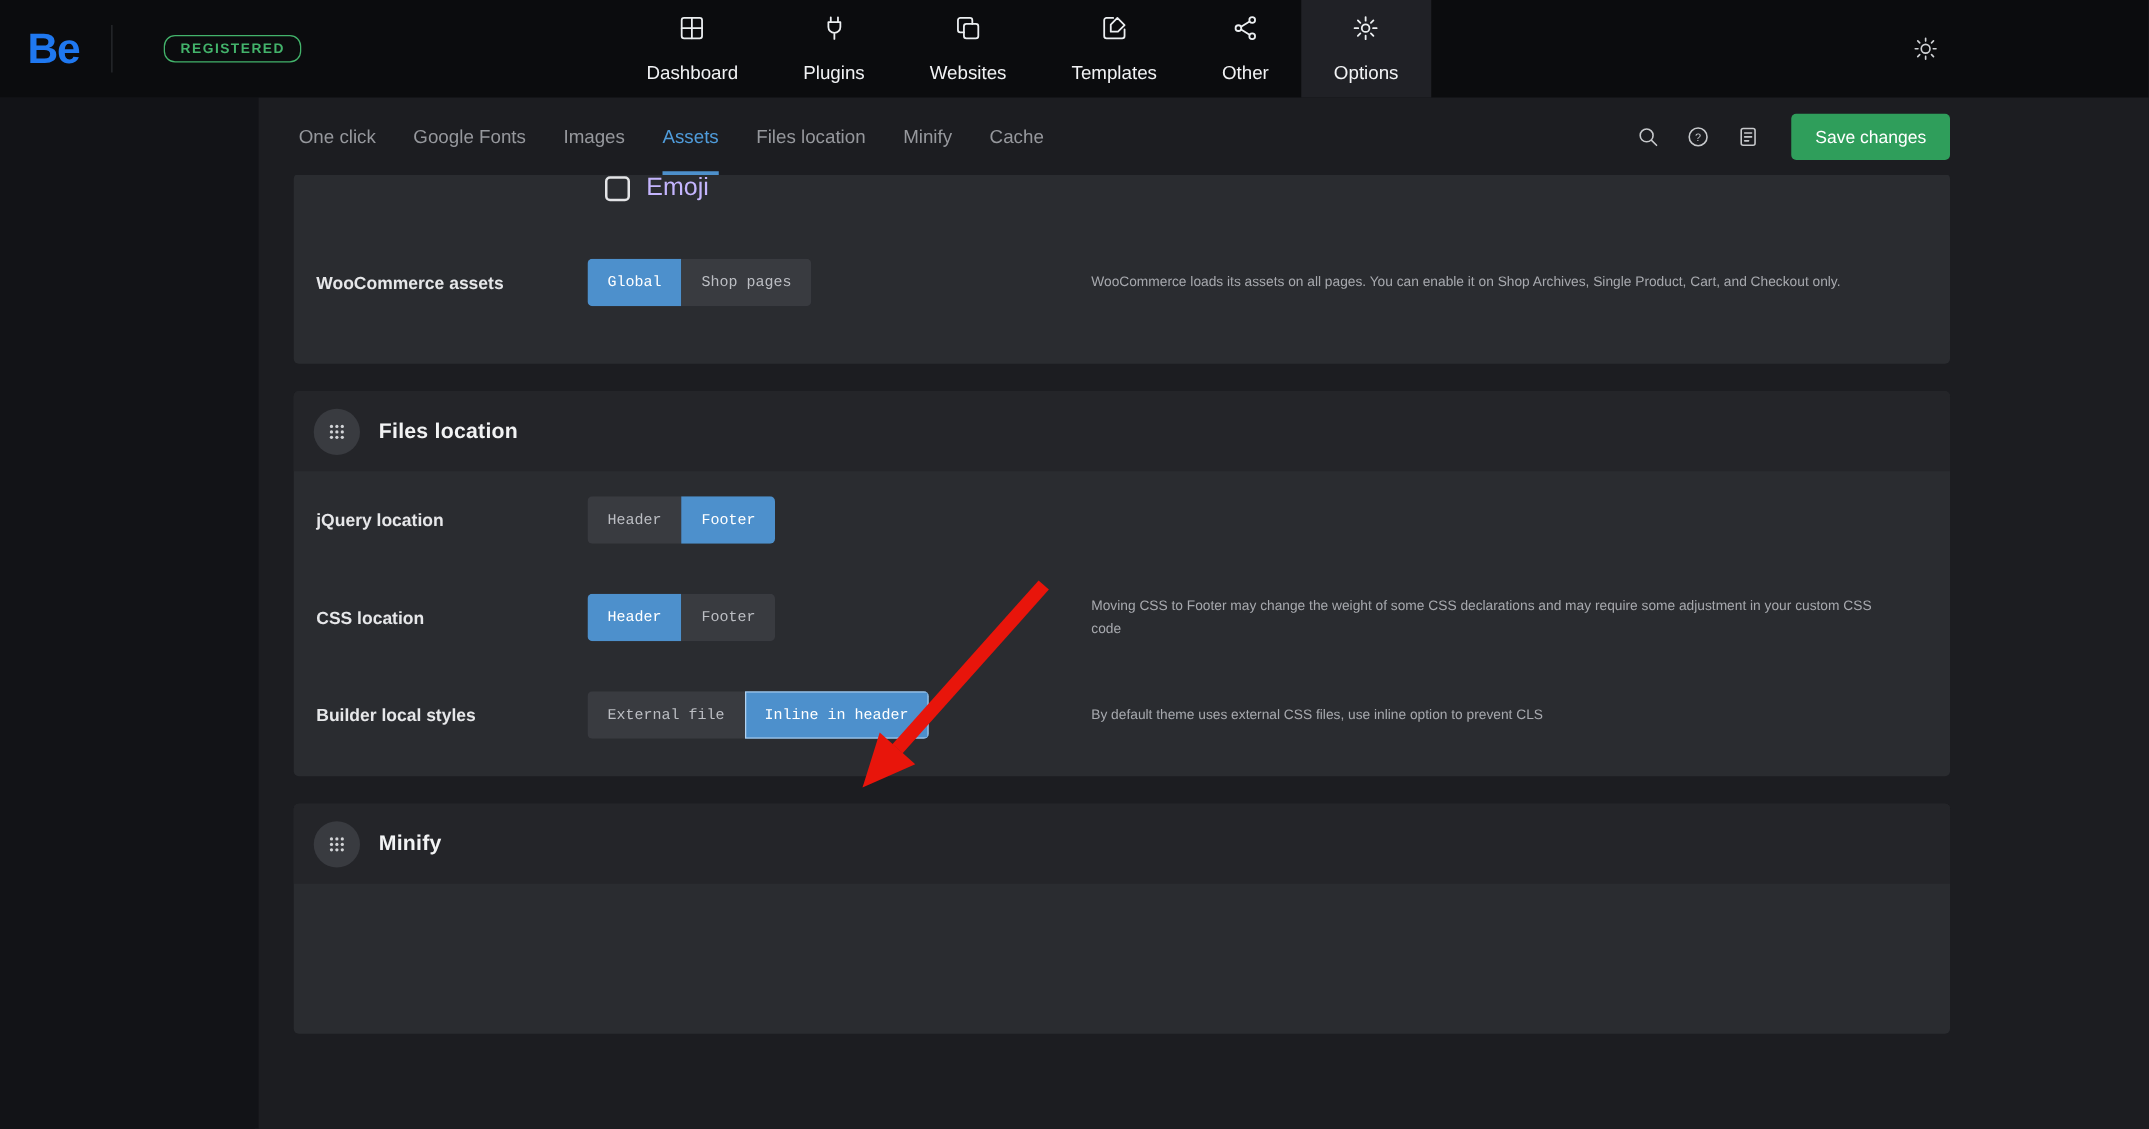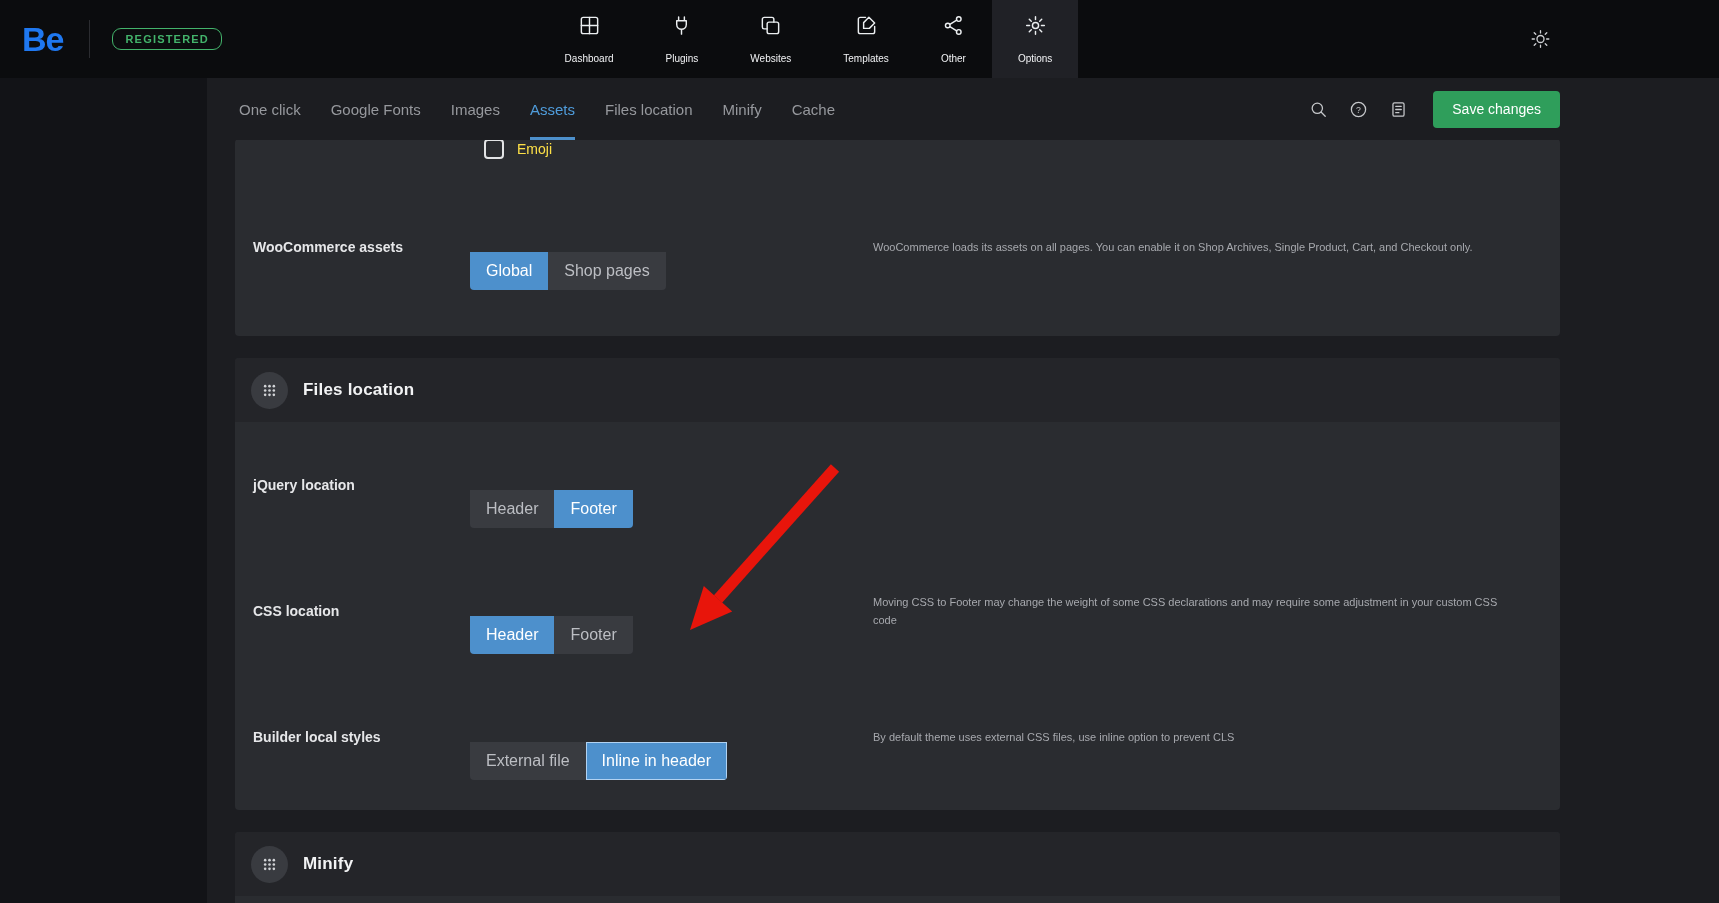--- a/index.html
+++ b/index.html
@@ -6,24 +6,24 @@
   html,body { width:1719px; height:903px; overflow:hidden; background:#1c1d21;
     font-family:"Liberation Sans", sans-serif; }
 
   
   .topbar { height:78px; background:#0b0c0e; display:flex; align-items:center;
     padding:0 170px 0 18px; position:relative; }
   .logo { font-size:34px; font-weight:800; color:var(--logo-blue,#1f78f0);
     letter-spacing:-1px; padding:0 4px; }
   .logo-divider { width:1px; height:38px; background:#2b2c30; margin:0 22px; }
   .badge { border:1px solid var(--badge-green,#43b36b); color:var(--badge-green,#43b36b);
-    font-size:11px; letter-spacing:1.2px; padding:4px 12px; border-radius:9px; font-weight:700; }
+    font-size:11px; letter-spacing:1.2px; padding:4px 12px; border-radius:9px; font-weight:700;margin-left:19px; }
   .main-nav { display:flex; align-items:stretch; height:78px; margin:0 auto; position:relative; left:-77px; }
   .nav-item { display:flex; flex-direction:column; align-items:center; justify-content:center;
-    gap:16px; padding:0 26px; color:#f2f3f5; font-size:10px; cursor:pointer; height:78px; }
+    gap:16px; padding:0 26px; color:#f2f3f5; font-size:15px; cursor:pointer; height:78px; }
   .nav-item.active { background:#202126; }
   .nav-icon { display:flex; color:#eceff1; }
   .nav-icon svg { width:23px; height:23px; stroke:currentColor; fill:none;
     stroke-width:1.5; stroke-linecap:round; stroke-linejoin:round; }
   .sun-btn { position:absolute; right:168px; top:50%; transform:translateY(-50%);
     color:#cfd1d4; cursor:pointer; display:flex; }
   .sun-btn svg { width:21px; height:21px; stroke:currentColor; fill:none; stroke-width:1.5; stroke-linecap:round; }
 
   
   .body { display:flex; height:825px; }
@@ -54,30 +54,30 @@
   .drag-circle svg { width:13px; height:13px; fill:currentColor; }
   .card-title { font-size:17px; font-weight:700; color:#f2f3f4; letter-spacing:.2px; }
 
   .row { display:grid; grid-template-columns:217px 403px 1fr; align-items:center;
     padding:20px 36px 20px 18px; }
   .row-label { font-size:14px; font-weight:700; color:#e6e7e9; }
   .row-desc { font-size:11px; color:#a7a9ae; line-height:1.65; max-width:680px; }
 
   .btn-group { display:inline-flex; border-radius:4px; overflow:hidden; justify-self:start; }
   .opt { height:38px; display:inline-flex; align-items:center; padding:0 16px; border:none;
-    background:#393b40; color:#bcbec3; font-size:16px; font-family:Liberation Sans, sans-serif; cursor:pointer; white-space:nowrap;margin-top:48px; }
+    background:#393b40; color:#bcbec3; font-size:12px; font-family:Liberation Mono, monospace; cursor:pointer; white-space:nowrap; }
   .opt.active { background:var(--accent-blue,#4d90cc); color:#fff; }
   .opt.focus-ring { box-shadow: inset 0 0 0 1px rgba(195,222,248,.85); }
 
   .check-row { display:grid; grid-template-columns:217px 1fr; padding:0 36px 0 18px; }
   .check-wrap { grid-column:2; display:flex; gap:13px; margin-left:14px; }
   .checkbox { width:20px; height:20px; border:2px solid #e3e4e6; border-radius:4px;
     background:transparent; flex-shrink:0; cursor:pointer; }
   .note-text { font-size:12.8px; color:#a7a9ae; line-height:1.7; max-width:318px; margin-top:14px; }
-  .emoji-label { font-size:14px; color:#fde047; align-self:center; }
+  .emoji-label { font-size:20px; color:#c4b5fd; align-self:center; }
   .r-note { padding-top:6px; }
   .r-emoji { margin-top:13px; padding-bottom:10px; }
   .r-emoji .check-wrap { align-items:center; }
   .r-woo { padding-top:35px; padding-bottom:46px; }
   .card2 { padding-bottom:10px; }
   .card3 { padding-bottom:120px; }
 
   .arrow-overlay { position:absolute; left:0; top:0; width:1512px; height:763px;
     pointer-events:none; z-index:5; }
   .arrow-line { stroke:var(--arrow-red,#e8150b); stroke-width:11; }

